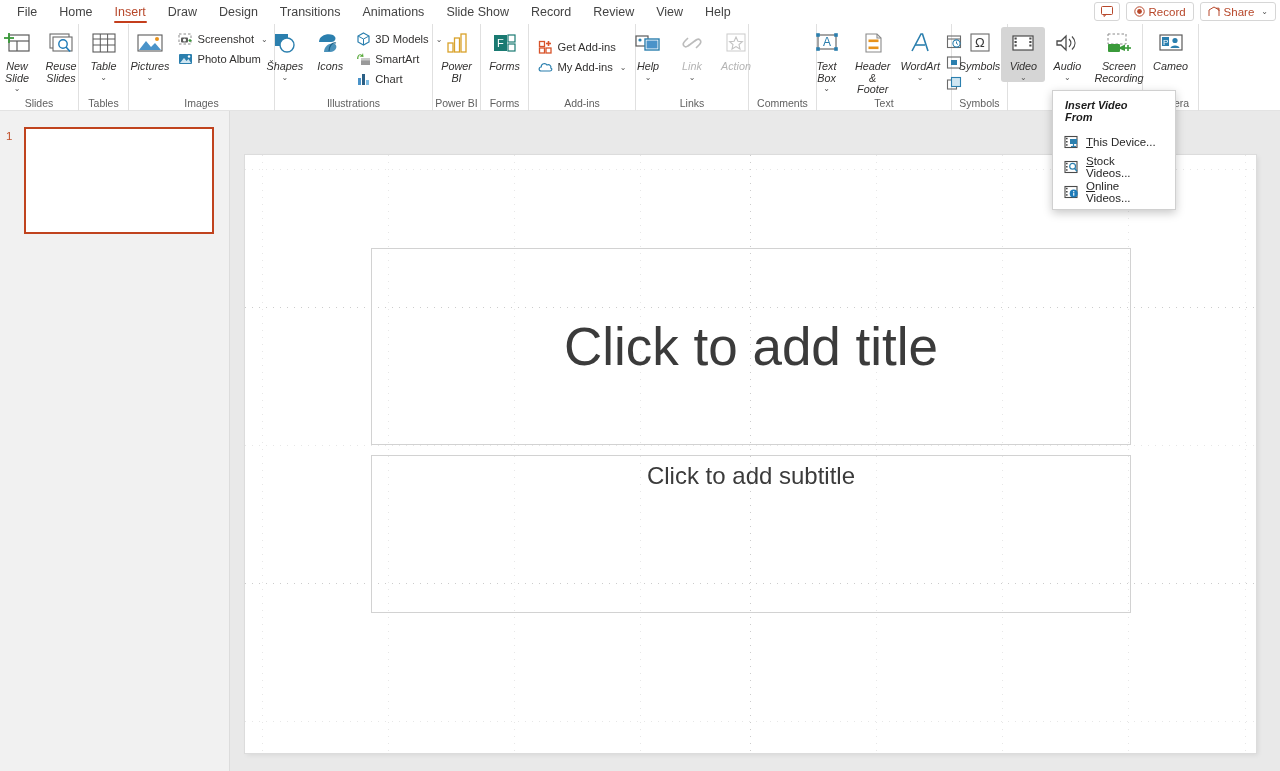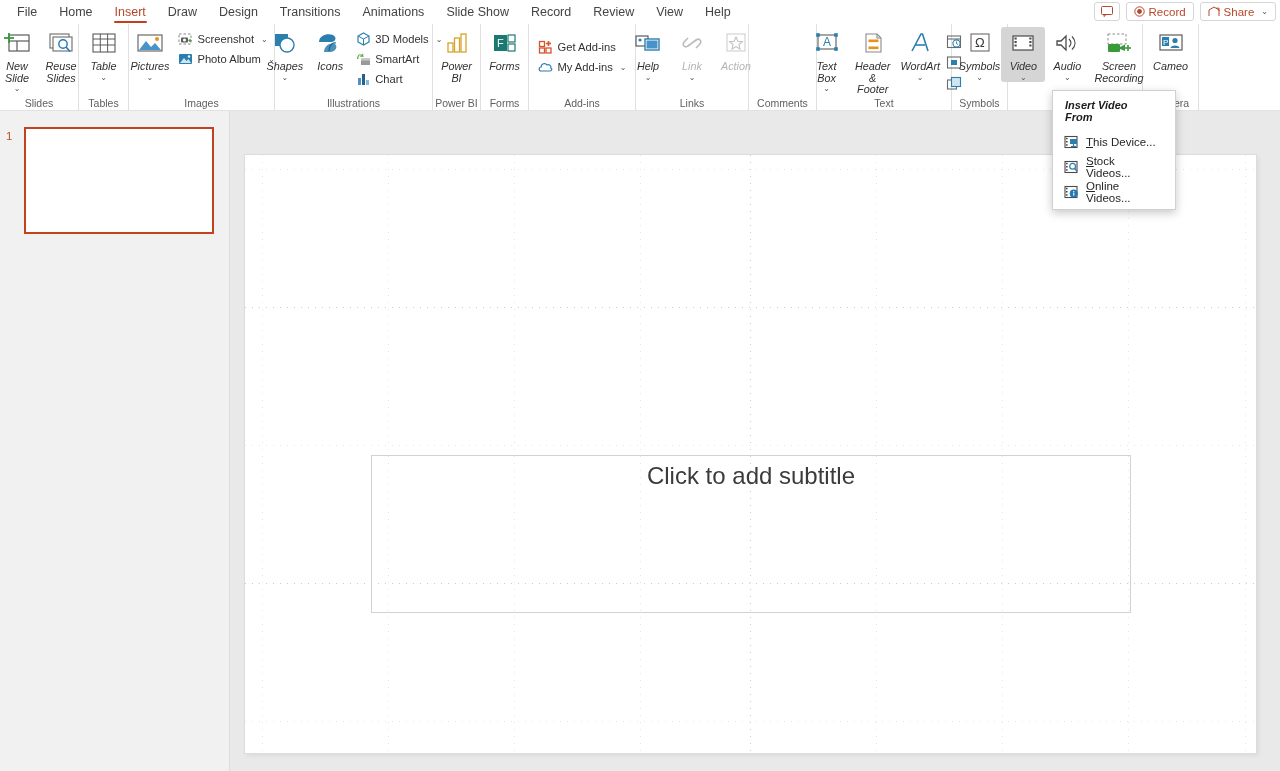--- a/index.html
+++ b/index.html
@@ -680,20 +680,23 @@
         <div class="gl-v gl-minor" style="left:143px"></div>
         <div class="gl-v gl-minor" style="left:269px"></div>
         <div class="gl-v gl-minor" style="left:395px"></div>
         <div class="gl-v gl-major" style="left:505px"></div>
         <div class="gl-v gl-minor" style="left:631px"></div>
         <div class="gl-v gl-minor" style="left:757px"></div>
         <div class="gl-v gl-minor" style="left:883px"></div>
         <div class="gl-v gl-minor" style="left:1000px"></div>
       </div>
 
+      <div class="ph ph-title">
+        <span>Click to add title</span>
+      </div>
 
       <div class="ph ph-sub">
         <span>Click to add subtitle</span>
       </div>
 
     </div>
   </div>
 
 </div>
 

